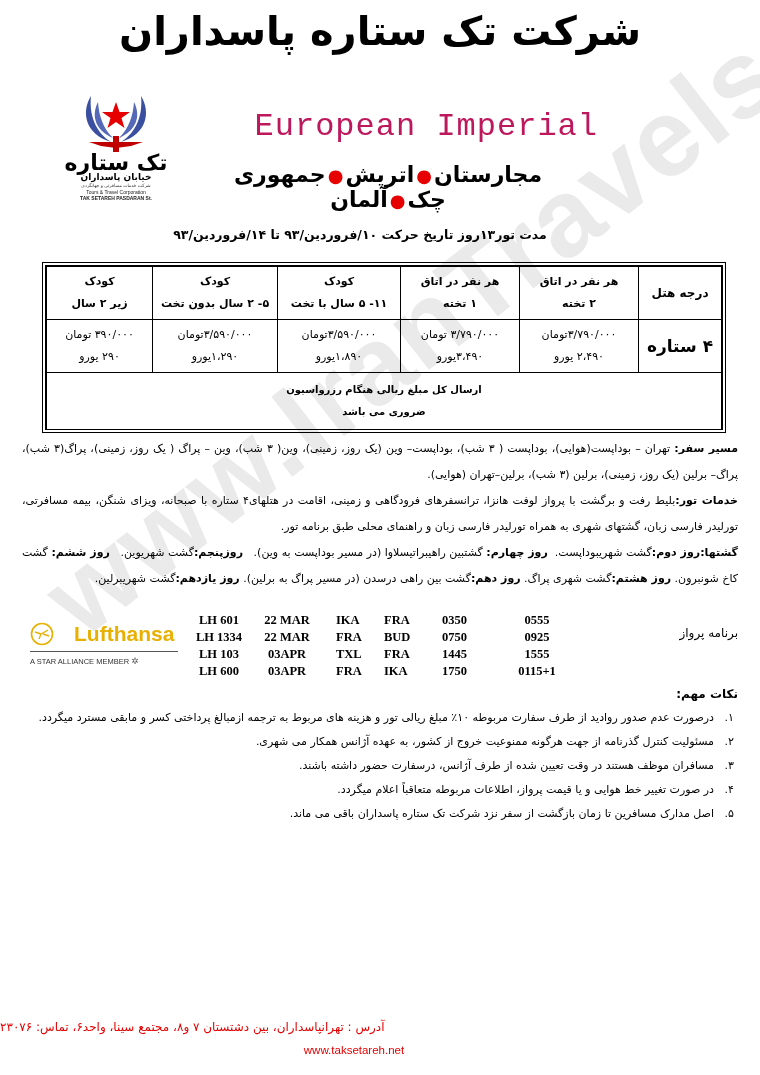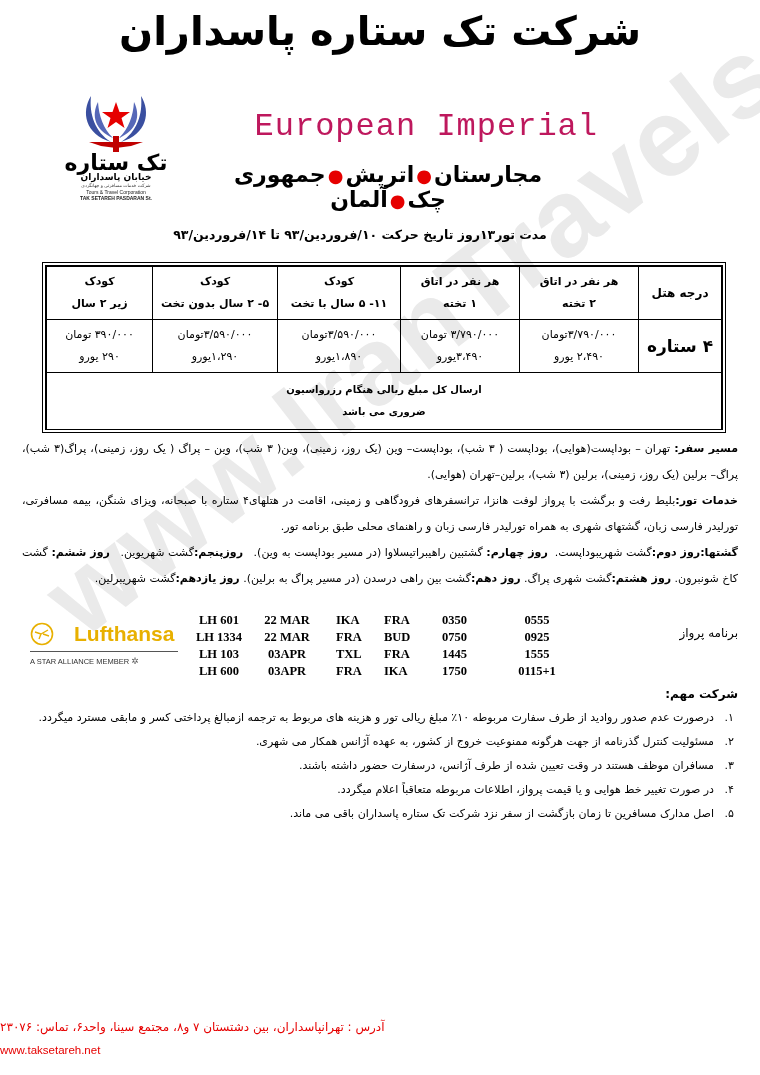--- a/index.html
+++ b/index.html
@@ -86,21 +86,21 @@
     position: absolute; right: 22px; top: 706px; width: 700px; direction: rtl; font-size: 11px;
     line-height: 24px; margin: 0; padding: 0; list-style: none;
   }
   .notes li { margin: 0; padding-right: 24px; position: relative; }
   .notes li .num { position: absolute; right: 4px; top: 0; }
   .footer-address {
     position: absolute; top: 1020px; left: 0; width: 760px; text-align: left; direction: rtl;
     color: #e60000; font-size: 12px;
   }
   .footer-url {
-    position: absolute; top: 1044px; left: 0; width: 708px; text-align: left;
+    position: absolute; top: 1044px; left: 0; width: 708px; text-align: center;
     color: #e60000; font-size: 11.5px; font-family: "Liberation Sans", sans-serif;
   }
 </style>
 </head>
 <body>
 
 <div class="watermark">www.IranTravels.ir</div>
 
 <div class="layer">
   <div class="company-title">شرکت تک ستاره پاسداران</div>
@@ -239,21 +239,21 @@
       <td class="c0">LH 600</td>
       <td class="c1">03APR</td>
       <td class="c2">FRA</td>
       <td class="c3">IKA</td>
       <td class="c4">1750</td>
       <td class="c5">0115+1</td>
     </tr>
   </tbody>
     </table>
 
-  <div class="notes-title">شرکت مهم:</div>
+  <div class="notes-title">نکات مهم:</div>
   <ul class="notes">
     <li><span class="num">۱.</span><span>درصورت عدم صدور روادید از طرف سفارت مربوطه ۱۰٪ مبلغ ریالی تور و هزینه های مربوط به ترجمه ازمبالغ پرداختی کسر و مابقی مسترد میگردد.</span></li>
     <li><span class="num">۲.</span><span>مسئولیت کنترل گذرنامه از جهت هرگونه ممنوعیت خروج از کشور، به عهده آژانس همکار می شهری.</span></li>
     <li><span class="num">۳.</span><span>مسافران موظف هستند در وقت تعیین شده از طرف آژانس، درسفارت حضور داشته باشند.</span></li>
     <li><span class="num">۴.</span><span>در صورت تغییر خط هوایی و یا قیمت پرواز، اطلاعات مربوطه متعاقباً اعلام میگردد.</span></li>
     <li><span class="num">۵.</span><span>اصل مدارک مسافرین تا زمان بازگشت از سفر نزد شرکت تک ستاره پاسداران باقی می ماند.</span></li>
   </ul>
 
   <div class="footer-address">آدرس : تهرانپاسداران، بین دشتستان ۷ و۸، مجتمع سینا، واحد۶، تماس: ۲۳۰۷۶</div>
   <div class="footer-url">www.taksetareh.net</div>

